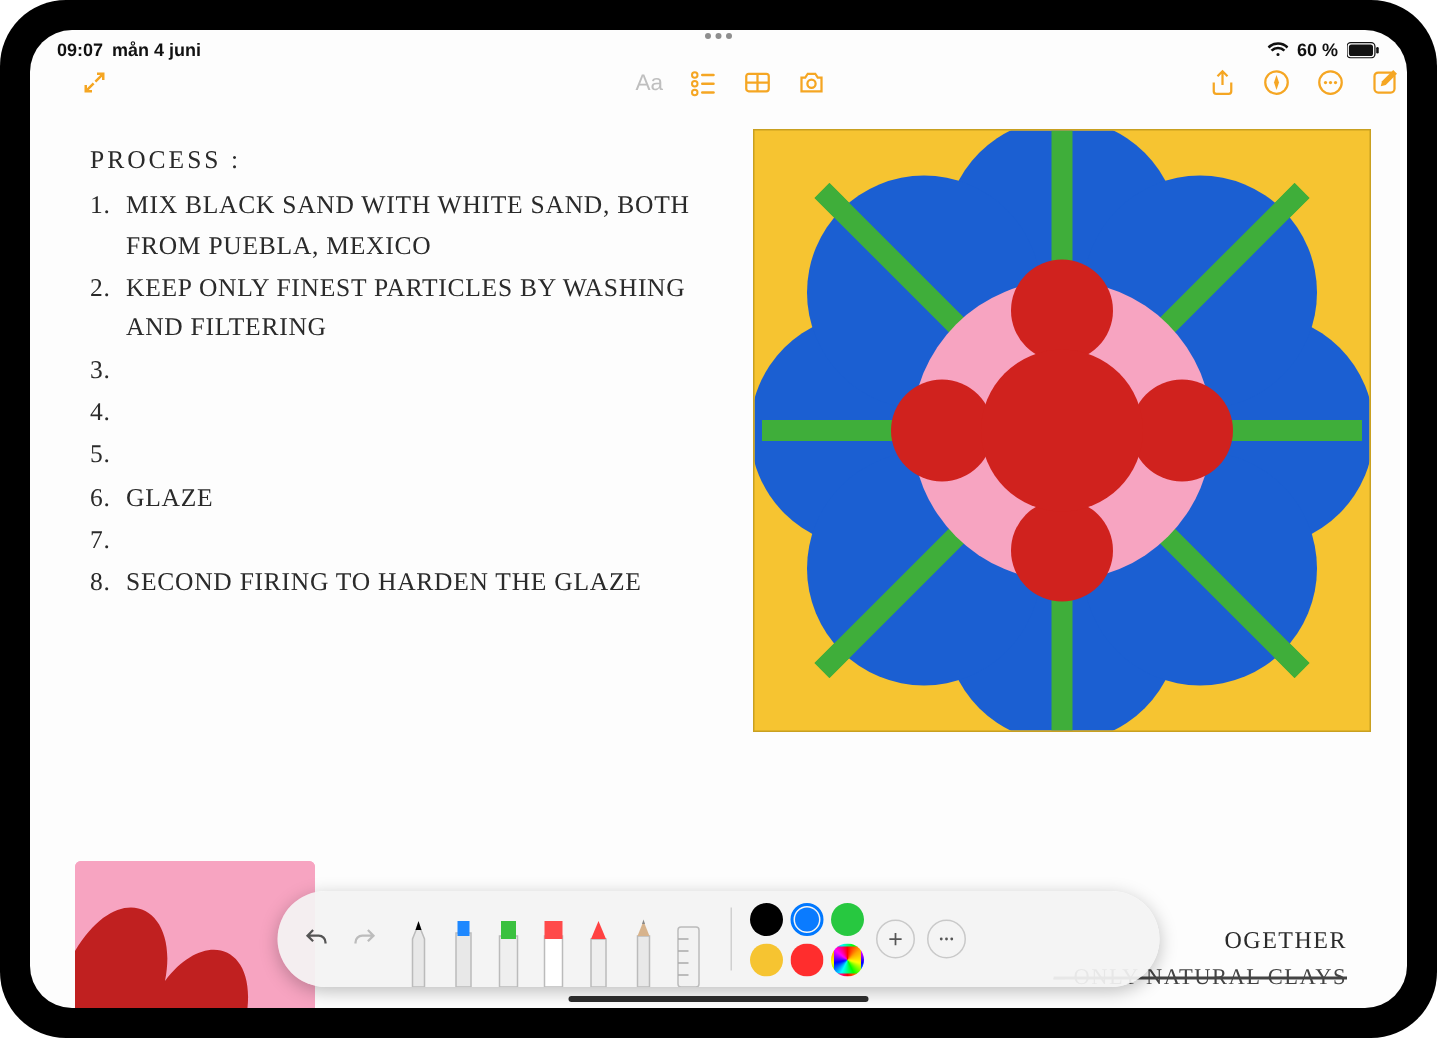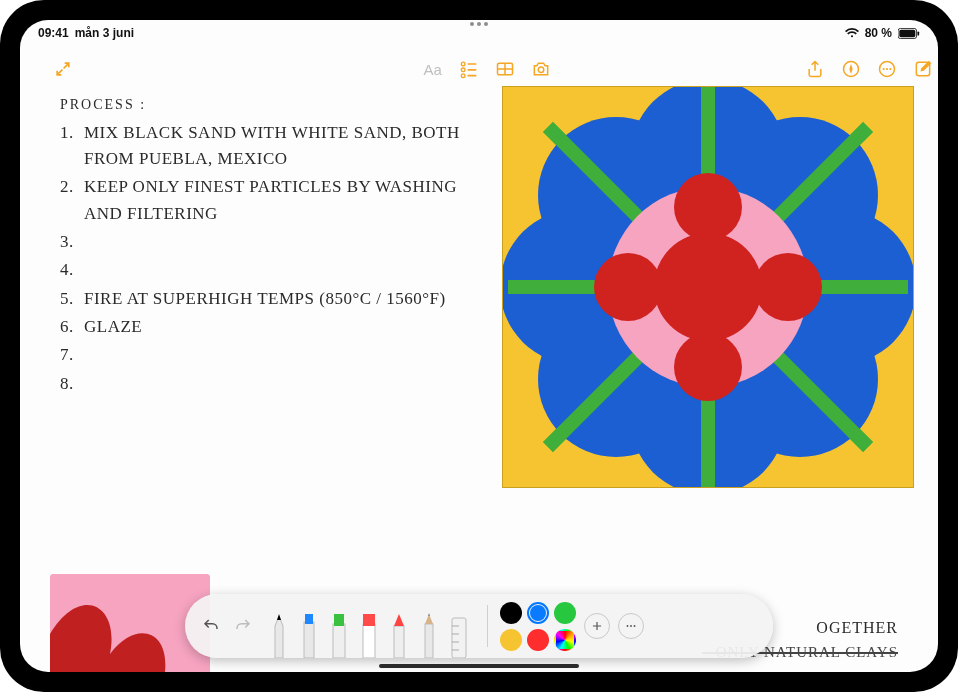--- a/index.html
+++ b/index.html
@@ -56,21 +56,21 @@
   .multitask-dots span {
     width: 4px; height: 4px;
     background: #8e8e8e;
     border-radius: 50%;
   }
   
   .toolbar {
     position: relative;
     height: 36px;
     display: flex;
-    align-items: flex-end;
+    align-items: flex-start;
     padding: 0 4px;
     margin-left: 28px;
   }
   .toolbar .left-tools,
   .toolbar .center-tools,
   .toolbar .right-tools {
     display: flex;
     align-items: center;
     gap: 14px;
   }
@@ -115,21 +115,21 @@
   }
   .handwrite {
     font-family: "Comic Sans MS", "Segoe Script", cursive;
     color: #2a2a2a;
     font-size: 17px;
     line-height: 1.55;
     letter-spacing: 0.5px;
     text-transform: uppercase;
   }
   .hw-title {
-    font-size: 14px;
+    font-size: 17px;
     margin-bottom: 4px;
     letter-spacing: 2px;
   }
   .hw-list {
     list-style: none;
     padding: 0;
     margin: 0;
   }
   .hw-list li {
     display: flex;
@@ -265,35 +265,35 @@
   }
 </style>
 </head>
 <body>
 
 <div class="device">
   <div class="screen">
 
     <div class="status-bar">
       <div class="status-left">
-        <span>09:41</span>
-        <span>mån 3 juni</span>
+        <span>09:07</span>
+        <span>mån 4 juni</span>
       </div>
       <div class="multitask-dots">
         <span></span>
           <span></span>
           <span></span>
       </div>
       <div class="status-right">
         <span class="wifi-icon">
           <svg viewBox="0 0 20 14" width="14" height="11">
               <path fill="#111" d="M10 12.5a1.5 1.5 0 100-3 1.5 1.5 0 000 3zM3 6.5a10 10 0 0114 0l-1.8 1.8a7.4 7.4 0 00-10.4 0L3 6.5zM0 3.5a14 14 0 0120 0l-1.8 1.8a11.4 11.4 0 00-16.4 0L0 3.5z"></path>
             </svg>
         </span>
-        <span>80 %</span>
+        <span>60 %</span>
         <span class="battery-icon">
           <svg viewBox="0 0 26 12" width="22" height="11">
               <rect x="0" y="0" width="22" height="12" rx="3" fill="none" stroke="#111"></rect>
               <rect x="1.5" y="1.5" width="19" height="9" rx="2" fill="#111"></rect>
               <rect x="23" y="3.5" width="2" height="5" rx="1" fill="#111"></rect>
             </svg>
         </span>
       </div>
     </div>
 
@@ -375,31 +375,31 @@
                 <span>KEEP ONLY FINEST PARTICLES BY WASHING  AND FILTERING</span>
               </li>
             <li>
                 <span class="hw-num">3.</span>
               </li>
             <li>
                 <span class="hw-num">4.</span>
               </li>
             <li>
                 <span class="hw-num">5.</span>
-                <span>FIRE AT SUPERHIGH TEMPS (850°C / 1560°F)</span>
               </li>
             <li>
                 <span class="hw-num">6.</span>
                 <span>GLAZE</span>
               </li>
             <li>
                 <span class="hw-num">7.</span>
               </li>
             <li>
                 <span class="hw-num">8.</span>
+                <span>SECOND FIRING TO HARDEN THE GLAZE</span>
               </li>
           </ol>
         </div>
 
         <div class="draw-col">
           <svg class="flower-svg" viewBox="0 0 400 400">
 
             <g stroke="#3fae3a" stroke-width="14">
               <line x1="200" y1="0" x2="200" y2="400"></line>
               <line x1="0" y1="200" x2="400" y2="200"></line>

